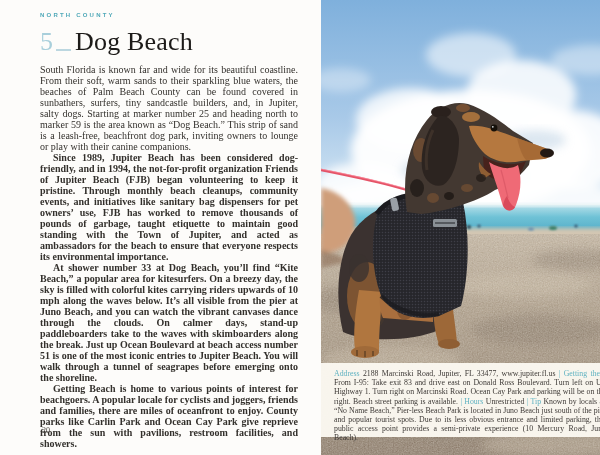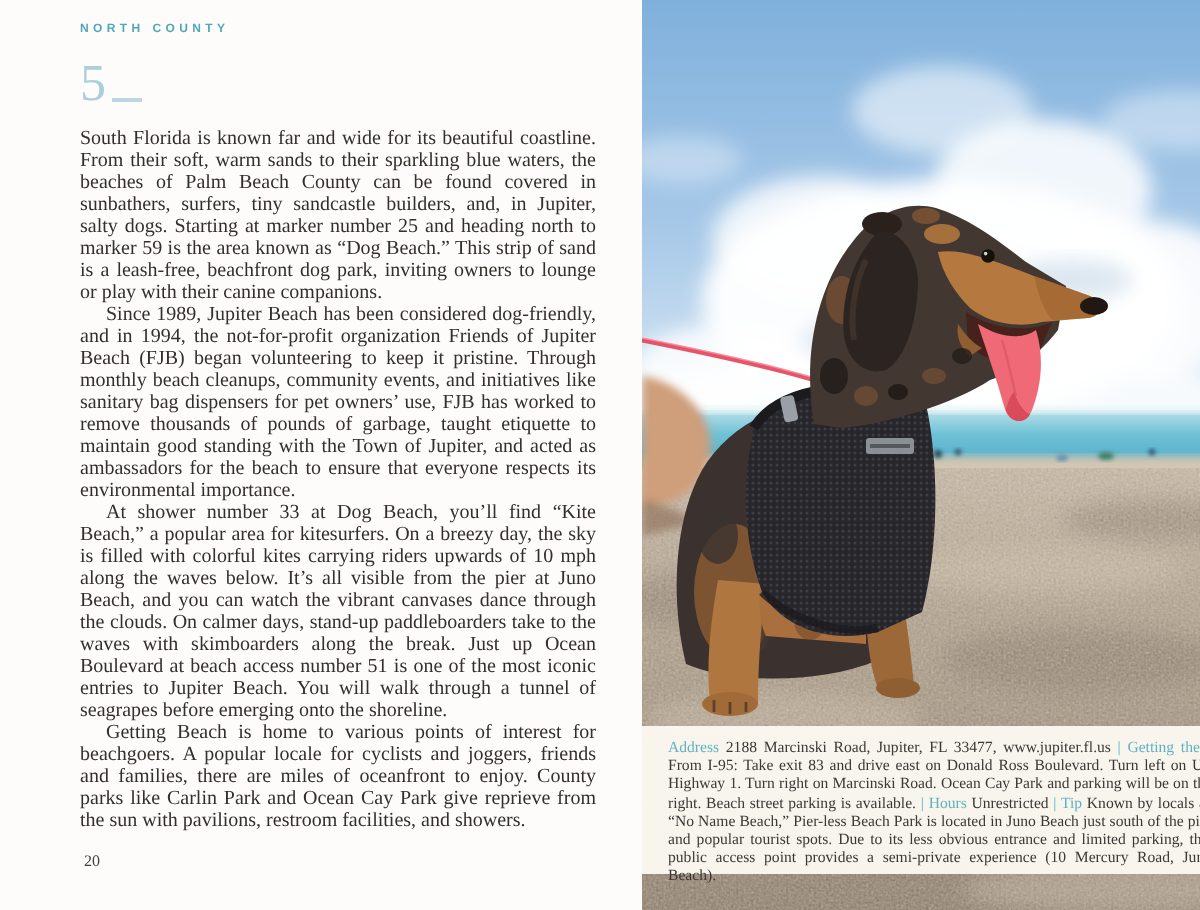--- a/index.html
+++ b/index.html
@@ -19,21 +19,21 @@
   .title-row { margin-top:12px; display:flex; align-items:baseline; }
   .chapter-num { font-size:26px; line-height:24px; color:#a9cfdb; }
   .chapter-rule {
     display:inline-block; width:15px; height:2px; background:#bcd7e0;
     margin:0 4px 3px 3px; align-self:flex-end;
   }
   .title { font-size:26px; line-height:24px; font-weight:normal; margin:0; color:#1d1b19; letter-spacing:0.2px; }
   .subtitle { margin:3px 0 0 31px; font-style:italic; font-size:9.5px; color:#4fa8b8; }
   .body { margin-top:10px; font-size:10px; line-height:11px; color:#33302c; text-align:justify; }
   .body p { margin:0; }
-  .body p + p { text-indent:13px; }
+  .body p + p { text-indent:13px;font-weight:bold; }
   .page-num { position:absolute; left:42px; top:426px; font-size:8px; color:#44403c; }
 
   
   .photo { position:absolute; left:321px; top:0; width:295px; height:455px; margin:0; }
   .photo svg { display:block; width:295px; height:455px; }
   .caption {
     position:absolute; left:0; top:363px; width:295px; height:74px;
     background:rgba(251,248,241,0.97);
     box-sizing:border-box; padding:6px 10px 0 13px;
     font-size:7.8px; line-height:9.2px; color:#3c3835; text-align:justify;
@@ -43,20 +43,21 @@
 </head>
 <body>
 
 <div class="page">
 
   <div class="text-col">
     <div class="kicker">NORTH COUNTY</div>
     <div class="title-row">
       <span class="chapter-num">5</span>
       <span class="chapter-rule"></span>
+      <h1 class="title">Dog Beach</h1>
     </div>
     <div class="body" id="body-paragraphs">
         <p>South Florida is known far and wide for its beautiful coastline. From their soft, warm sands to their sparkling blue waters, the beaches of Palm Beach County can be found covered in sunbathers, surfers, tiny sandcastle builders, and, in Jupiter, salty dogs. Starting at marker number 25 and heading north to marker 59 is the area known as “Dog Beach.” This strip of sand is a leash-free, beachfront dog park, inviting owners to lounge or play with their canine companions.</p>
         <p>Since 1989, Jupiter Beach has been considered dog-friendly, and in 1994, the not-for-profit organization Friends of Jupiter Beach (FJB) began volunteering to keep it pristine. Through monthly beach cleanups, community events, and initiatives like sanitary bag dispensers for pet owners’ use, FJB has worked to remove thousands of pounds of garbage, taught etiquette to maintain good standing with the Town of Jupiter, and acted as ambassadors for the beach to ensure that everyone respects its environmental importance.</p>
         <p>At shower number 33 at Dog Beach, you’ll find “Kite Beach,” a popular area for kitesurfers. On a breezy day, the sky is filled with colorful kites carrying riders upwards of 10 mph along the waves below. It’s all visible from the pier at Juno Beach, and you can watch the vibrant canvases dance through the clouds. On calmer days, stand-up paddleboarders take to the waves with skimboarders along the break. Just up Ocean Boulevard at beach access number 51 is one of the most iconic entries to Jupiter Beach. You will walk through a tunnel of seagrapes before emerging onto the shoreline.</p>
         <p>Getting Beach is home to various points of interest for beachgoers. A popular locale for cyclists and joggers, friends and families, there are miles of oceanfront to enjoy. County parks like Carlin Park and Ocean Cay Park give reprieve from the sun with pavilions, restroom facilities, and showers.</p>
       </div>
   </div>
   <div class="page-num">20</div>
 

